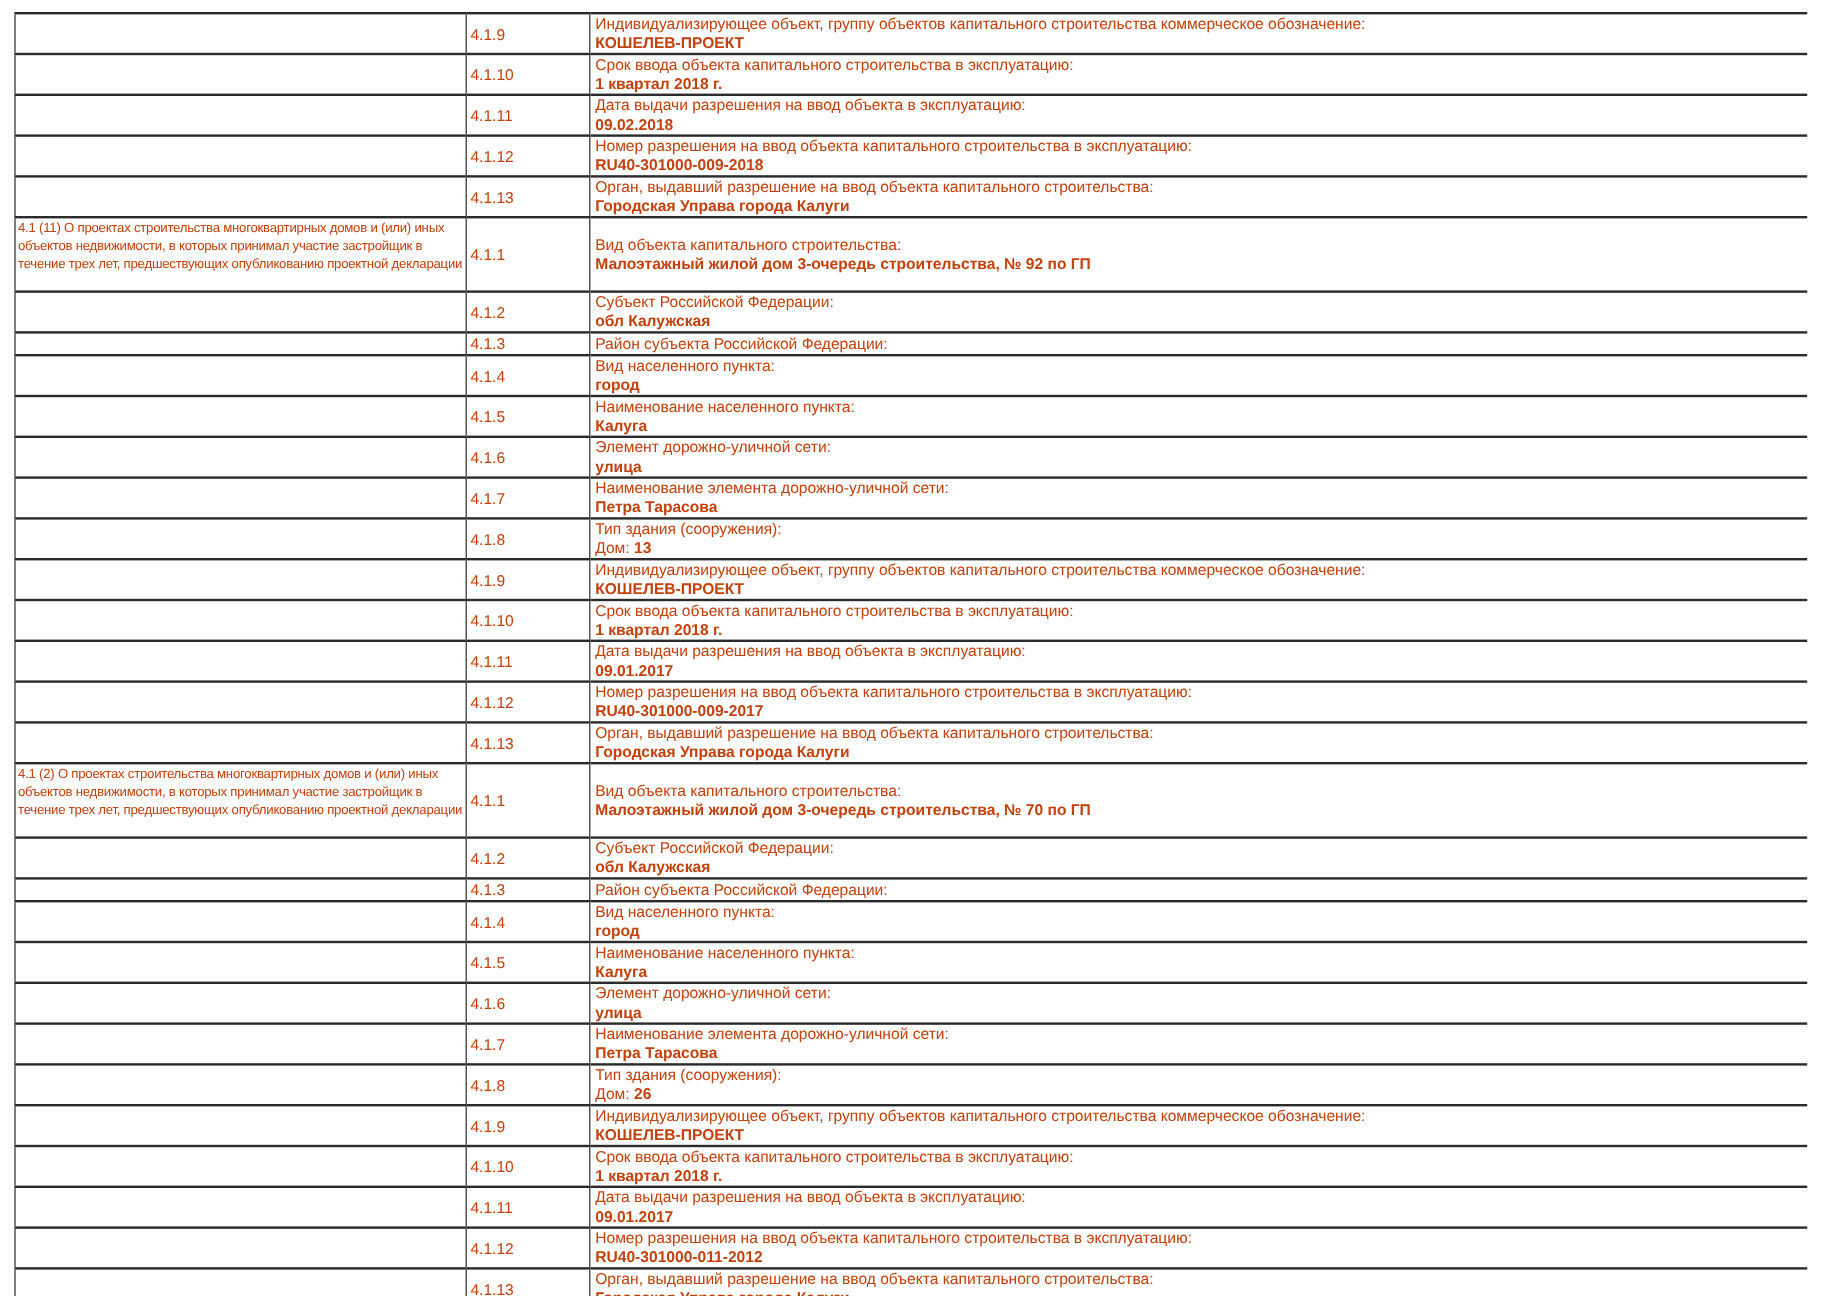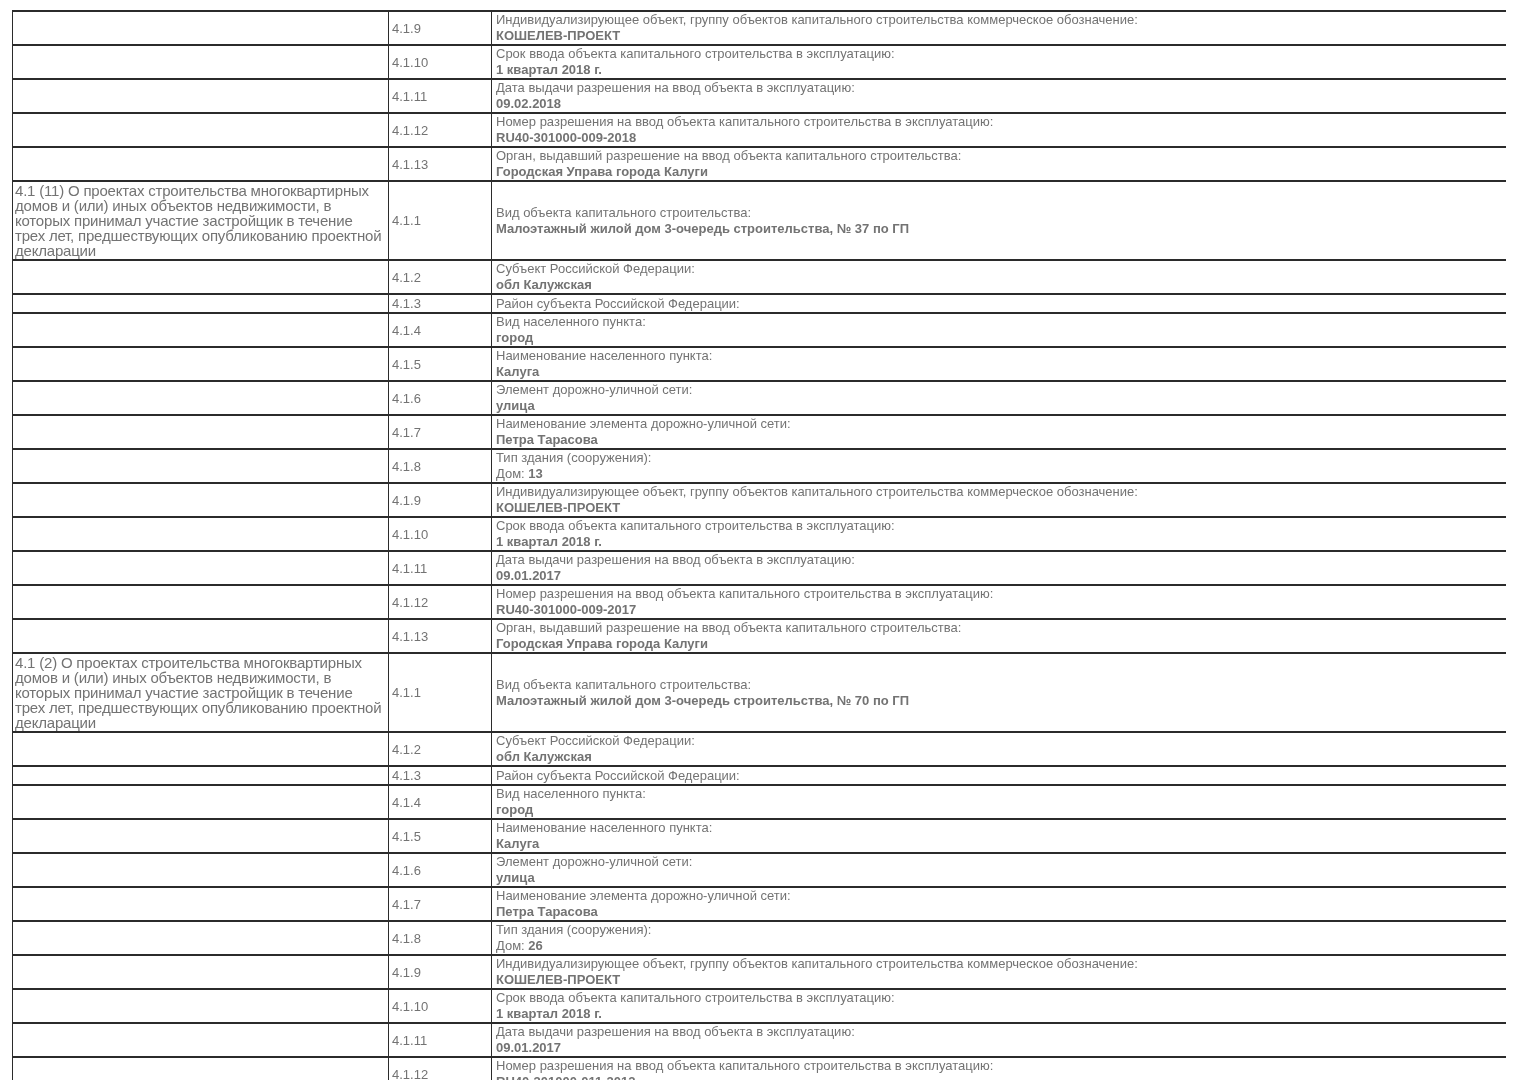--- a/index.html
+++ b/index.html
@@ -6,21 +6,21 @@
     margin: 0;
     padding: 0;
     background: #ffffff;
   }
   .page {
     position: relative;
     width: 1506px;
     height: 1080px;
     background: #ffffff;
     font-family: "Liberation Sans", sans-serif;
-    color: #737373;
+    color: #c2410c;
     overflow: hidden;
   }
   table.decl {
     border-collapse: collapse;
     table-layout: fixed;
     width: 1505px;
     margin: 10px 0 0 12px;
   }
   table.decl td {
     border-top: 2px solid #2b2b2b;
@@ -33,21 +33,21 @@
   col.c1 { width: 376px; }
   col.c2 { width: 103px; }
   col.c3 { width: 1026px; }
 
   tr.row-data   { height: 33px; }
   tr.row-single { height: 18px; }
   tr.row-header { height: 62px; }
 
   td.c-sec {
     vertical-align: top;
-    font-size: 15px;
+    font-size: 11px;
     line-height: 15px;
     padding: 1px 2px 1px 2px;
     letter-spacing: -0.2px;
   }
   td.c-code {
     vertical-align: middle;
     font-size: 13px;
     line-height: 15px;
     padding: 1px 2px 1px 3px;
   }
@@ -115,21 +115,21 @@
     <td class="c-val">
       <div class="lbl">Орган, выдавший разрешение на ввод объекта капитального строительства:</div>
       <div class="val"><span class="pfx"></span><span class="field-value">Городская Управа города Калуги</span></div>
     </td>
   </tr>
         <tr class="row-header">
     <td class="c-sec">4.1 (11) О проектах строительства многоквартирных домов и (или) иных объектов недвижимости, в которых принимал участие застройщик в течение трех лет, предшествующих опубликованию проектной декларации</td>
     <td class="c-code">4.1.1</td>
     <td class="c-val">
       <div class="lbl">Вид объекта капитального строительства:</div>
-      <div class="val"><span class="pfx"></span><span class="field-value">Малоэтажный жилой дом 3-очередь строительства, № 37 по ГП</span></div>
+      <div class="val"><span class="pfx"></span><span class="field-value">Малоэтажный жилой дом 3-очередь строительства, № 92 по ГП</span></div>
     </td>
   </tr>
         <tr class="row-data">
     <td class="c-sec"></td>
     <td class="c-code">4.1.2</td>
     <td class="c-val">
       <div class="lbl">Субъект Российской Федерации:</div>
       <div class="val"><span class="pfx"></span><span class="field-value">обл Калужская</span></div>
     </td>
   </tr>

